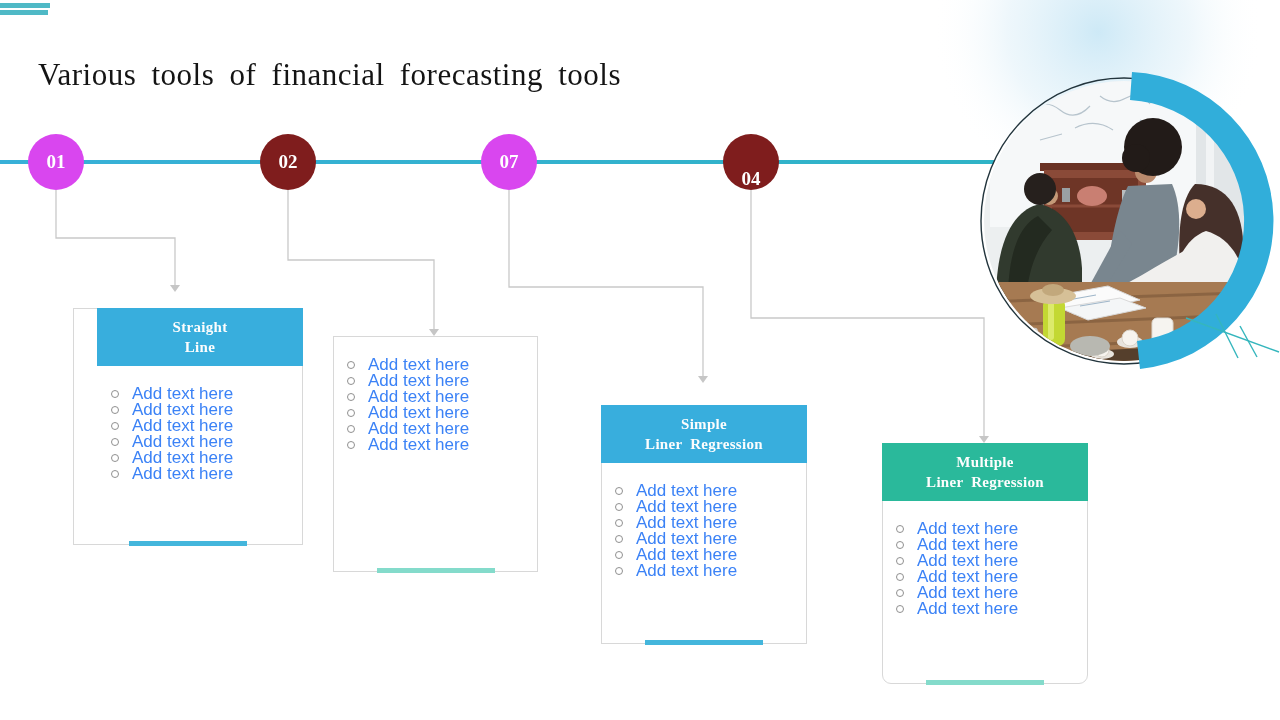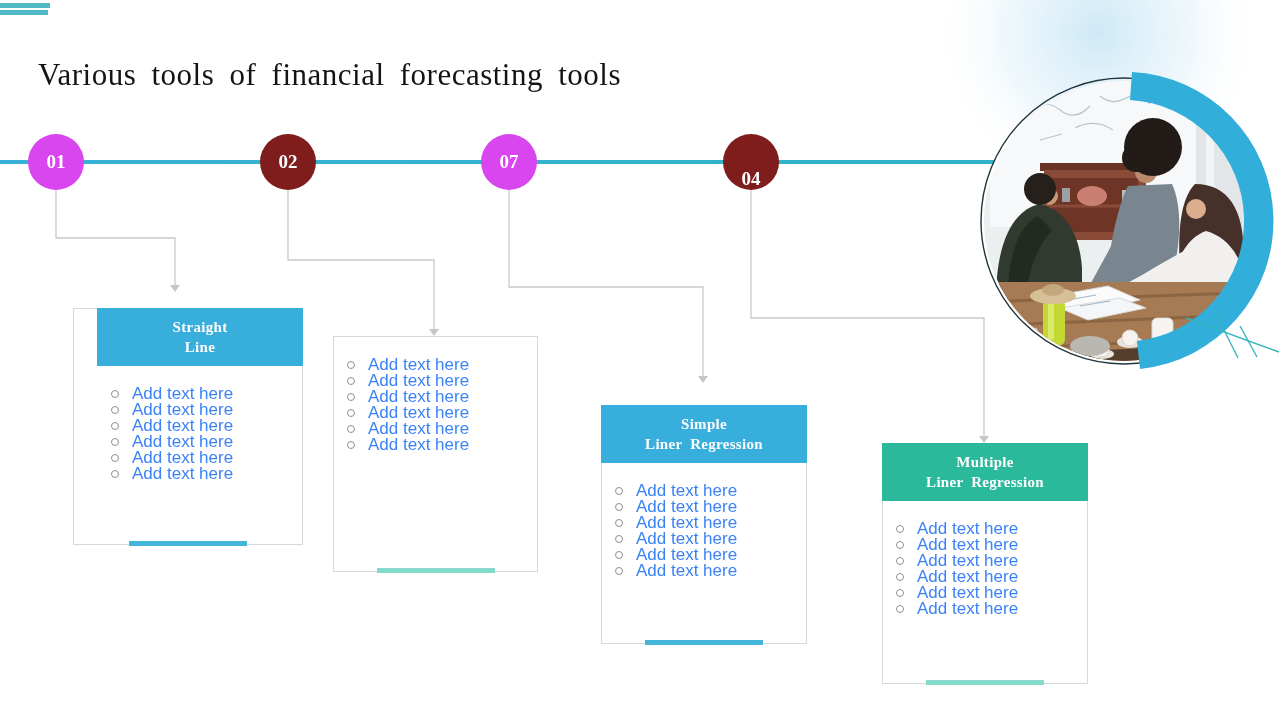--- a/index.html
+++ b/index.html
@@ -26,21 +26,21 @@
   .s1{left:28px;} .s2{left:260px;} .s3{left:481px;} .s4{left:723px;align-items:flex-end;}
 
   
   .layer{position:absolute;left:0;top:0;width:1280px;height:720px;pointer-events:none;}
 
   
   .card{position:absolute;background:#ffffff;border:1px solid #d8d8d8;z-index:3;}
   .c1{left:73px;top:308px;width:204px;height:235px;padding-left:24px;}
   .c2{left:333px;top:336px;width:203px;height:234px;}
   .c3{left:601px;top:383px;width:204px;height:237px;margin-top:22px;}
-  .c4{left:882px;top:443px;width:204px;height:239px;}
+  .c4{left:882px;top:443px;width:204px;height:239px;border-radius:9px;}
   .card-head{height:58px;display:flex;flex-direction:column;align-items:center;justify-content:center;
              margin:-1px -1px 0 -1px;
              font-family:"Liberation Serif",serif;font-weight:700;font-size:15px;
              color:#fdfdfd;line-height:20px;letter-spacing:.3px;word-spacing:4px;text-align:center;}
   .blue{background:#38aedd;} .green{background:#2ab99b;}
   .card-body{list-style:none;margin:0;padding:20px 10px 0 13px;}
   .card-body li{display:flex;align-items:center;height:16px;}
   .dot{flex:0 0 auto;width:6px;height:6px;border:1px solid #909090;border-radius:50%;
        margin-right:13px;background:transparent;}
   .bullet-text{font-size:17px;color:#3b82f6;white-space:nowrap;}

